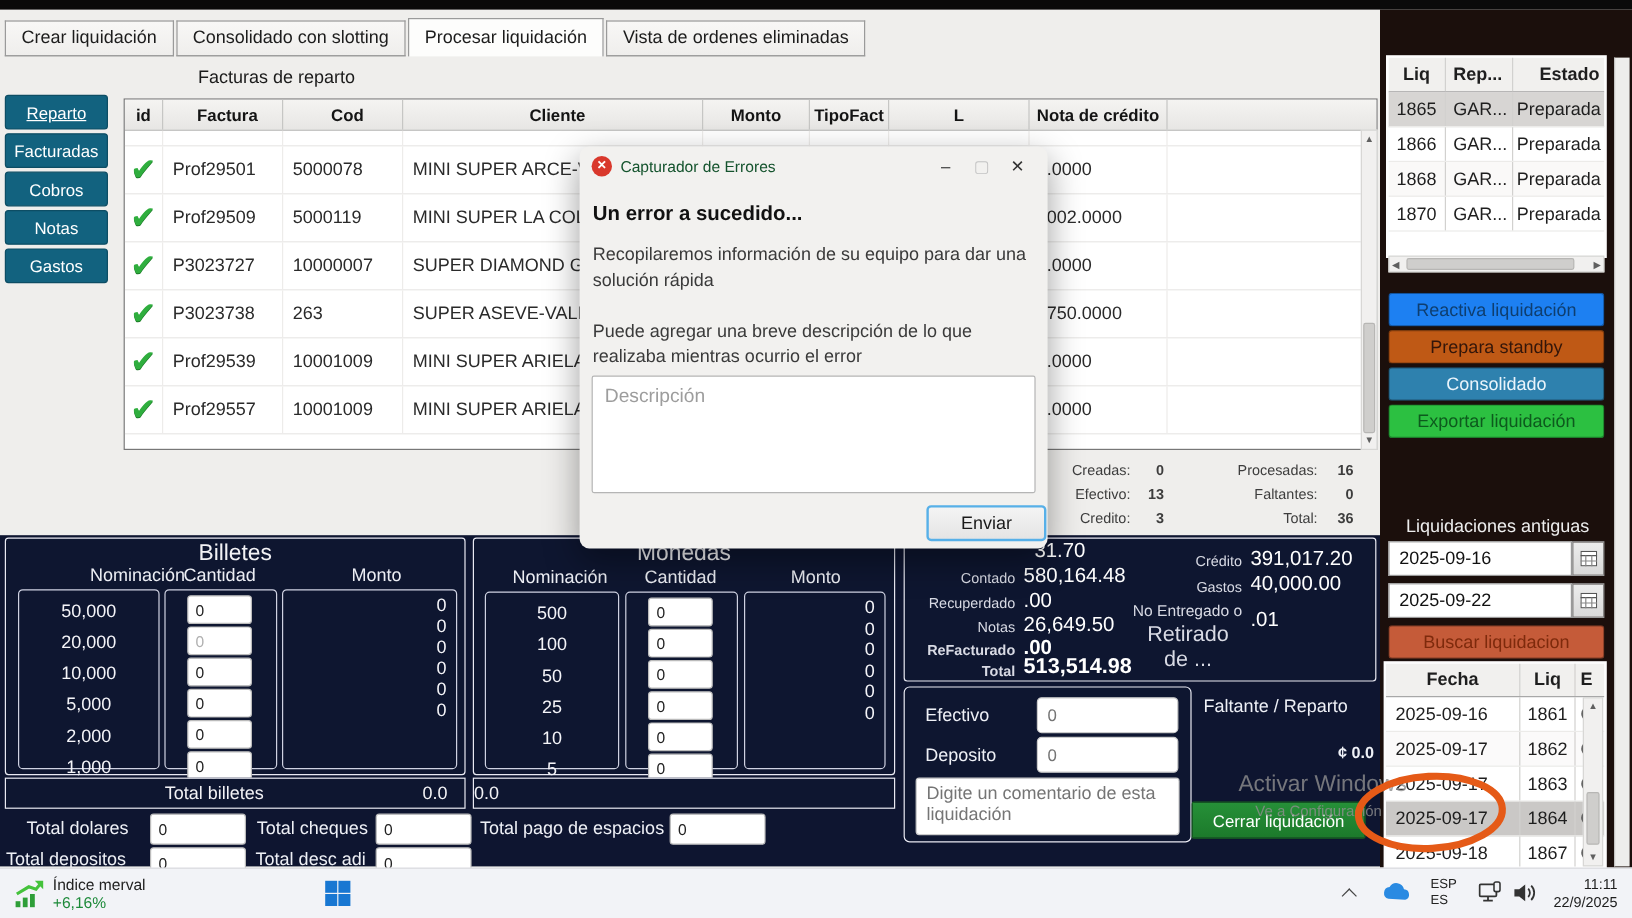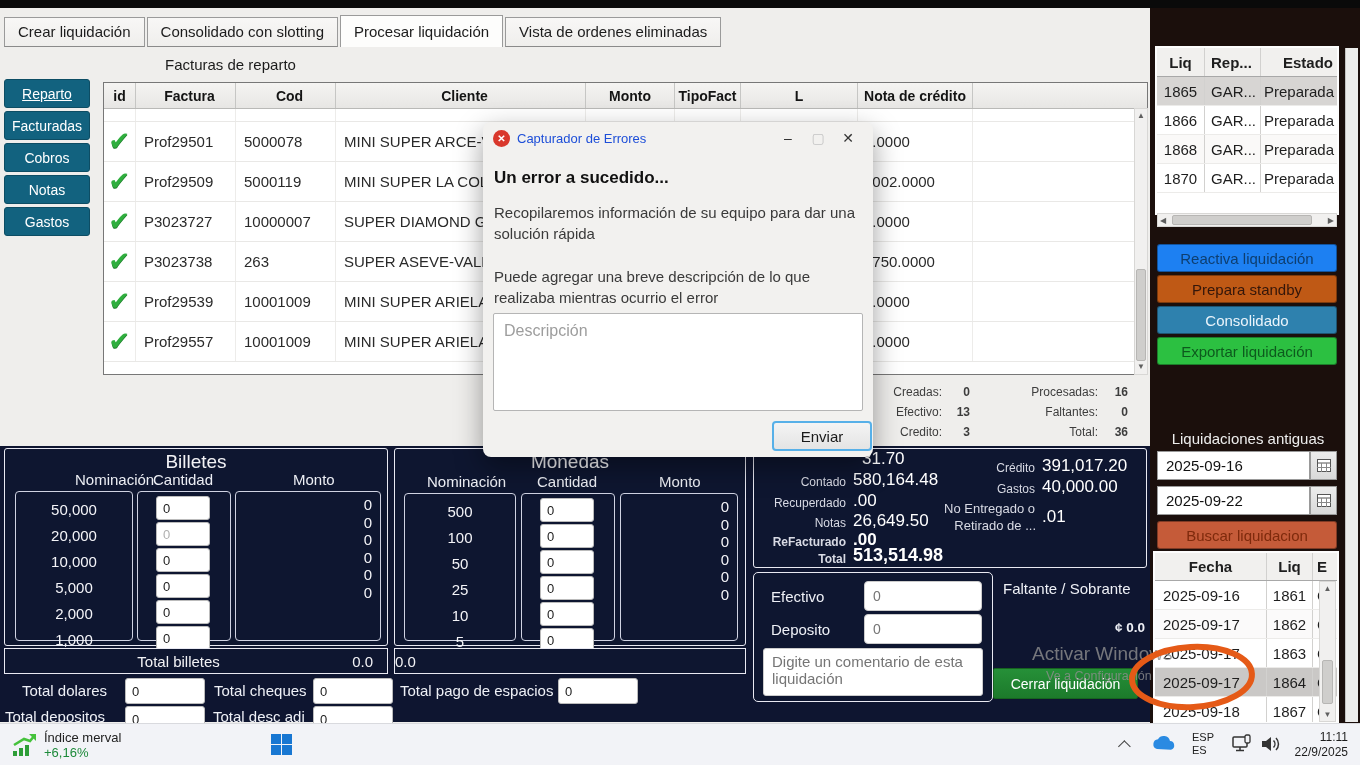--- a/index.html
+++ b/index.html
@@ -40,21 +40,21 @@
   .sb-track { background:#f1f0ef; border:1px solid #d8d7d5; }
   .sb-thumb { background:#cfcecc; border:1px solid #b7b6b4; border-radius:2px; position:absolute; }
   .sb-arr { color:#5f5f5f; font-size:8px; line-height:10px; text-align:center; position:absolute; }
 
   
   .dialog { left:483px; top:122px; width:390px; height:335px; background:#f2f1ef; border-radius:8px;
             box-shadow:0 10px 28px rgba(0,0,0,.38); z-index:50; }
   .dlg-title { display:flex; align-items:center; height:32px; padding:0 10px; }
   .dlg-err-ic { width:17px; height:17px; border-radius:50%; background:#d9382c; color:#fff; font-size:10px;
                 display:flex; align-items:center; justify-content:center; font-weight:bold; }
-  .dlg-title-text { font-size:13px; color:#1d4ed8; margin-left:7px; flex:1; }
+  .dlg-title-text { font-size:13px; color:#14532d; margin-left:7px; flex:1; }
   .dlg-ctl { color:#333; font-size:14px; width:30px; text-align:center; }
   .dlg-ctl.dim { color:#c4c4c4; }
   .dlg-h { font-size:17px; font-weight:bold; color:#111; }
   .dlg-p { font-size:15px; color:#3a3a3a; line-height:21px; }
   .dlg-ta { left:10px; top:191px; width:370px; height:98px; border:1px solid #b5b5b5; border-radius:2px;
             background:#fff; font-family:"Liberation Sans",sans-serif; font-size:16px; padding:8px 10px; resize:none; color:#333; }
   .dlg-ta::placeholder { color:#9d9d9d; }
   .dlg-send { left:289px; top:299px; width:100px; height:30px; background:linear-gradient(#f4f4f4,#e4e4e4);
               border:2px solid #57b0e8; border-radius:4px; font-size:15px; color:#1a1a1a; font-family:inherit; }
 
@@ -380,32 +380,32 @@
   <div class="t-val abs" style="left:99px; top:62px;">26,649.50</div>
   <div class="t-lab abs" style="left:2px; top:86px; width:90px; font-weight:bold;">ReFacturado</div>
   <div class="t-val b abs" style="left:99px; top:81px;">.00</div>
   <div class="t-lab abs" style="left:2px; top:103px; width:90px; font-weight:bold;">Total</div>
   <div class="t-val b abs" style="left:99px; top:96px; font-size:18px;">513,514.98</div>
   <div class="t-lab abs" style="left:201px; top:12px; width:80px;">Crédito</div>
   <div class="t-val abs" style="left:288px; top:7px;">391,017.20</div>
   <div class="t-lab abs" style="left:201px; top:33px; width:80px;">Gastos</div>
   <div class="t-val abs" style="left:288px; top:28px;">40,000.00</div>
   <div class="t-lab abs" style="left:190px; top:52px; width:92px; text-align:left; font-size:13px;">No Entregado o</div>
-  <div class="t-lab abs" style="left:190px; top:69px; width:92px; text-align:right; font-size:13px;">Retirado de ...</div>
+  <div class="t-lab abs" style="left:190px; top:69px; width:92px; text-align:center; font-size:18px;">Retirado de ...</div>
   <div class="t-val abs" style="left:288px; top:58px;">.01</div>
 </div>
 
 <div class="abs dpanel" style="left:753px; top:572px; width:240px; height:130px; border-radius:5px;">
   <div class="dlab abs" style="left:17px; top:15px;">Efectivo</div>
   <input class="abs" style="left: 110px; top: 8px; width: 118px; height: 30px; border: 1px solid rgb(204, 204, 204); border-radius: 4px; font-size: 14px; padding-left: 8px; font-family: inherit;" placeholder="0">
   <div class="dlab abs" style="left:17px; top:48px;">Deposito</div>
   <input class="abs" style="left: 110px; top: 41px; width: 118px; height: 30px; border: 1px solid rgb(204, 204, 204); border-radius: 4px; font-size: 14px; padding-left: 8px; font-family: inherit;" placeholder="0">
   <textarea class="abs" style="left: 9px; top: 75px; width: 220px; height: 48px; border: 1px solid rgb(204, 204, 204); border-radius: 3px; resize: none; font-family: inherit; font-size: 15px; padding: 4px 8px; color: rgb(51, 51, 51);" placeholder="Digite un comentario de esta liquidación"></textarea>
 </div>
-<div class="abs dlab" style="left:1003px; top:580px; font-size:15px;">Faltante / Sobrante</div>
+<div class="abs dlab" style="left:1003px; top:580px; font-size:15px;">Faltante / Reparto</div>
 <div class="abs dlab" style="left:1005px; top:620px; width:140px; text-align:right; font-weight:bold; font-size:13.5px;">¢ 0.0</div>
 <button class="abs cerrar" style="left:993px; top:668px; width:145px; height:31px;">Cerrar liquidación</button>
 
 <div class="abs wm1" style="left:1032px; top:643px;">Activar Windows</div>
 <div class="abs wm2" style="left:1046px; top:669px;">Ve a Configuración</div>
 
 <div class="abs rpanel"></div>
 
 <div class="rtable" style="left:1157px; top:48px; width:180px; height:165px;">
   <div class="rth">

